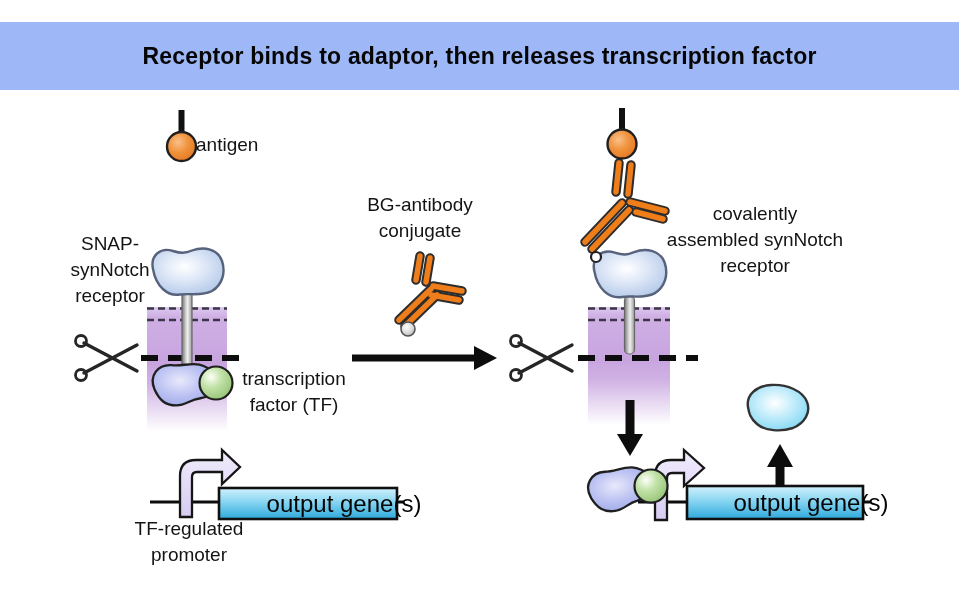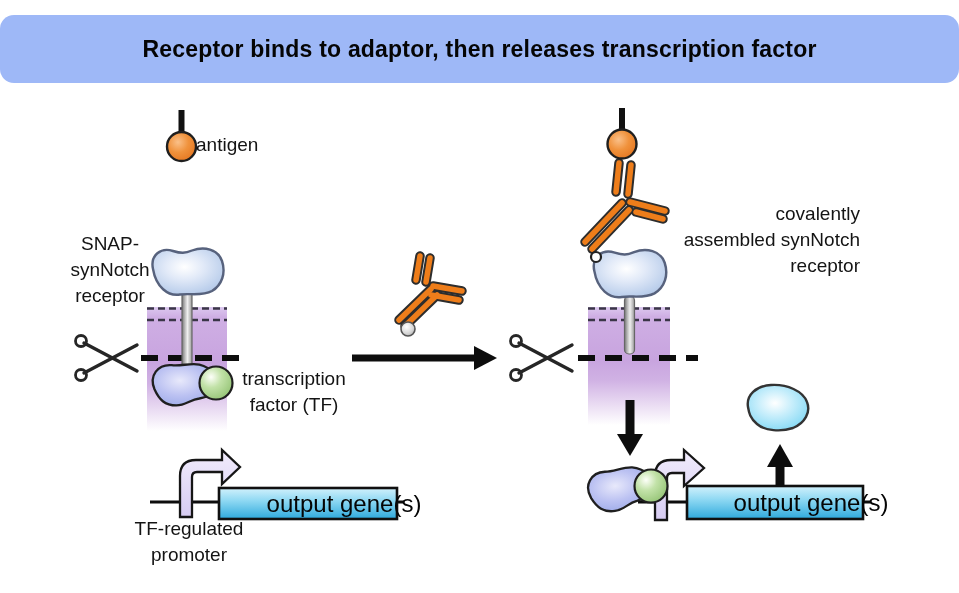--- a/index.html
+++ b/index.html
@@ -1,19 +1,19 @@
 <!DOCTYPE html>
 <html><head>
 <meta charset="utf-8">
 <style>
   html,body{margin:0;padding:0;background:#ffffff;}
   .stage{position:relative;width:959px;height:593px;background:#ffffff;
          font-family:"Liberation Sans",sans-serif;overflow:hidden;}
-  .titlebar{position:absolute;left:0;top:15px;width:959px;height:68px;background:#9eb8f7;
-            display:flex;align-items:center;justify-content:center;border-radius:14px;}
+  .titlebar{position:absolute;left:0;top:22px;width:959px;height:68px;background:#9eb8f7;
+            display:flex;align-items:center;justify-content:center;}
   .titlebar .t{font-size:23px;font-weight:bold;color:#050505;letter-spacing:.2px;}
   svg.layer{position:absolute;left:0;top:0;}
   .lbl{position:absolute;color:#141414;font-size:19px;line-height:26px;
        white-space:pre-line;text-align:center;}
   .lbl.left{text-align:left;}
   .genetext{position:absolute;display:flex;align-items:center;justify-content:center;
             font-size:24px;color:#050505;padding-left:36px;}
 </style>
 </head>
 <body>
@@ -217,22 +217,24 @@
       <rect x="219" y="488" width="178" height="31" fill="url(#gGene)" stroke="#101010" stroke-width="2.6"></rect>
     </g>
   </svg>
 
   <div class="lbl left" style="left:196px;top:132px;width:90px;">antigen</div>
 
   <div class="lbl" style="left:35px;top:199px;width:150px;margin-top:32px;">SNAP-
 synNotch
 receptor</div>
 
-
-  <div class="lbl" style="left:650px;top:201px;width:210px;text-align:right;">covalently
+  <div class="lbl" style="left:335px;top:192px;width:170px;">BG-antibody
+conjugate</div>
+
+  <div class="lbl" style="left:650px;top:201px;width:210px;">covalently
 assembled synNotch
 receptor</div>
 
   <div class="lbl" style="left:114px;top:516px;width:150px;">TF-regulated
 promoter</div>
 
   <div class="lbl" style="left:219px;top:366px;width:150px;">transcription
 factor (TF)</div>
 
   <div class="genetext" style="left:219px;top:488px;width:178px;height:31px;">output gene(s)</div>

